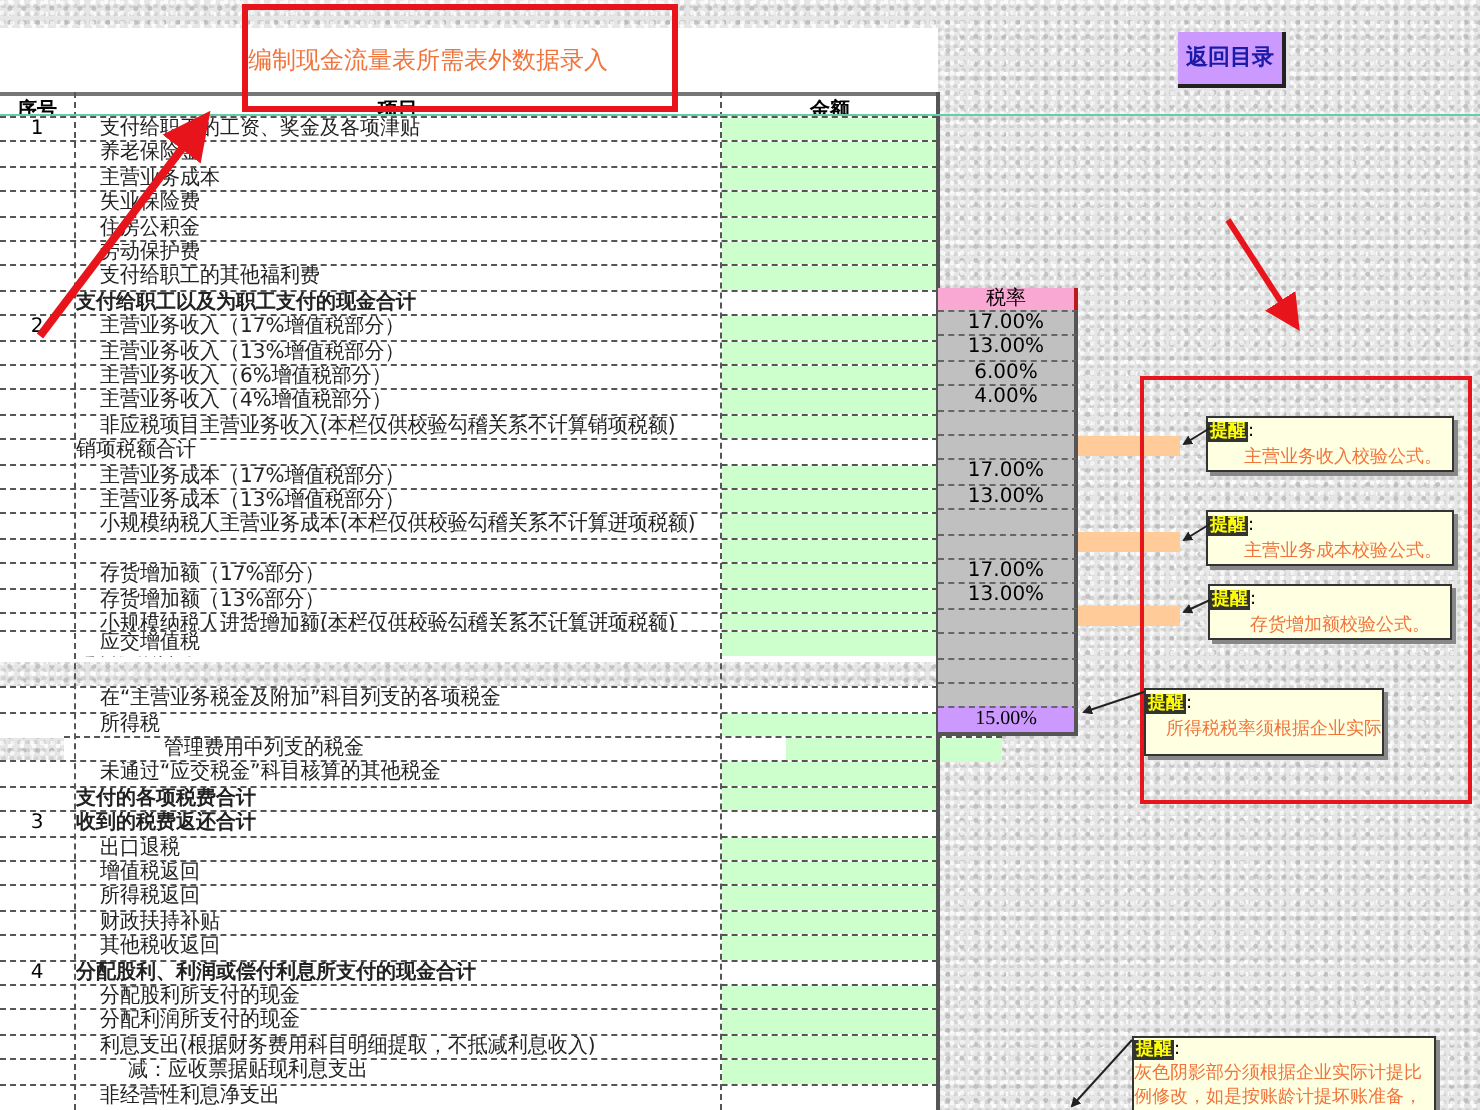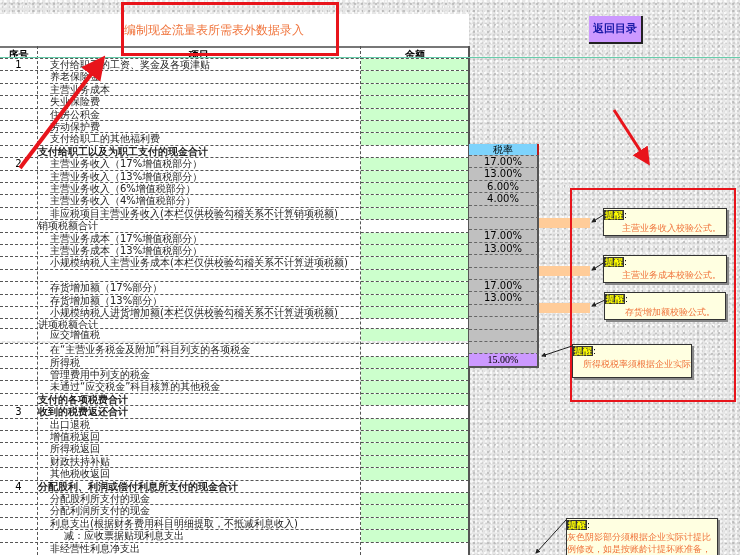--- a/index.html
+++ b/index.html
@@ -25,21 +25,21 @@
   .row .item.sub2{padding-left:26px;width:296px;}
   .row .item.bold{font-weight:bold;}
   .row .amt{position:absolute;left:361px;width:108px;height:12px;}
   .row .amt.green{background:#ccffcc;}
   .vline1{position:absolute;left:37px;top:46px;height:509px;border-left:1px dashed #555;}
   .vline2{position:absolute;left:360px;top:46px;height:509px;border-left:1px dashed #555;}
   .vline3{position:absolute;left:468px;top:46px;height:509px;border-left:2px solid #555;}
   .teal-line{position:absolute;left:0;top:57px;width:740px;height:1px;background:#66ccaa;}
   .back-btn{position:absolute;left:589px;top:16px;width:52px;height:26px;background:#cc99ff;border-right:2px solid #222;border-bottom:2px solid #222;color:#1a1aa8;font-weight:bold;font-size:11px;line-height:26px;text-align:center;}
   .taxcol{position:absolute;left:469px;top:144px;width:70px;}
-  .tax-hdr{position:absolute;left:0;top:0;width:68px;height:11px;background:#7dd3fc;font-size:10px;text-align:center;line-height:11px;border-right:2px solid #b91c1c;}
+  .tax-hdr{position:absolute;left:0;top:0;width:68px;height:11px;background:#f9a8d4;font-size:10px;text-align:center;line-height:11px;border-right:2px solid #b91c1c;}
   .tax-cell{position:absolute;left:0;width:68px;height:12px;background:#c0c0c0;border-top:1px dashed #666;font-size:10px;text-align:center;line-height:12px;border-right:2px solid #555;}
   .tax-cell.purple{background:#cc99ff;border-bottom:2px solid #555;font-family:Liberation Serif, serif;}
   .orange{position:absolute;background:#ffcc99;height:10px;}
   .redbox{position:absolute;left:570px;top:188px;width:166px;height:214px;border:2px solid #e8141b;box-sizing:border-box;}
   .note{position:absolute;background:#ffffe1;border:1px solid #333;font-size:9px;box-shadow:2px 2px 0 #888;}
   .note .lab{font-weight:bold;background:#333;color:#ff0;padding:0 1px;font-size:9px;}
   .note .txt{color:#f0743c;}
   svg.arrows{position:absolute;left:0;top:0;width:740px;height:555px;pointer-events:none;z-index:10;}
 </style>
 </head>
@@ -159,36 +159,36 @@
         <div class="row" style="top: 260px;">
           <span class="no"></span>
           <span class="item sub">小规模纳税人进货增加额(本栏仅供校验勾稽关系不计算进项税额)</span>
           <span class="amt green"></span>
         </div>
         <div class="row" style="top: 272.4px;">
           <span class="no"></span>
           <span class="item">进项税额合计</span>
           <span class="amt"></span>
         </div>
-        <div class="row" style="top: 282px;">
+        <div class="row" style="top: 269px;">
           <span class="no"></span>
           <span class="item sub">应交增值税</span>
           <span class="amt green"></span>
         </div>
         <div class="row" style="top: 297.2px;">
           <span class="no"></span>
           <span class="item sub">在“主营业务税金及附加”科目列支的各项税金</span>
           <span class="amt"></span>
         </div>
         <div class="row" style="top: 309.6px;">
           <span class="no"></span>
           <span class="item sub">所得税</span>
           <span class="amt green"></span>
         </div>
-        <div class="row" style="top: 322px;">
+        <div class="row" style="top: 322px; margin-left: 32px;">
           <span class="no"></span>
           <span class="item sub">管理费用中列支的税金</span>
           <span class="amt green"></span>
         </div>
         <div class="row" style="top: 334.4px;">
           <span class="no"></span>
           <span class="item sub">未通过“应交税金”科目核算的其他税金</span>
           <span class="amt green"></span>
         </div>
         <div class="row" style="top: 346.8px;">

